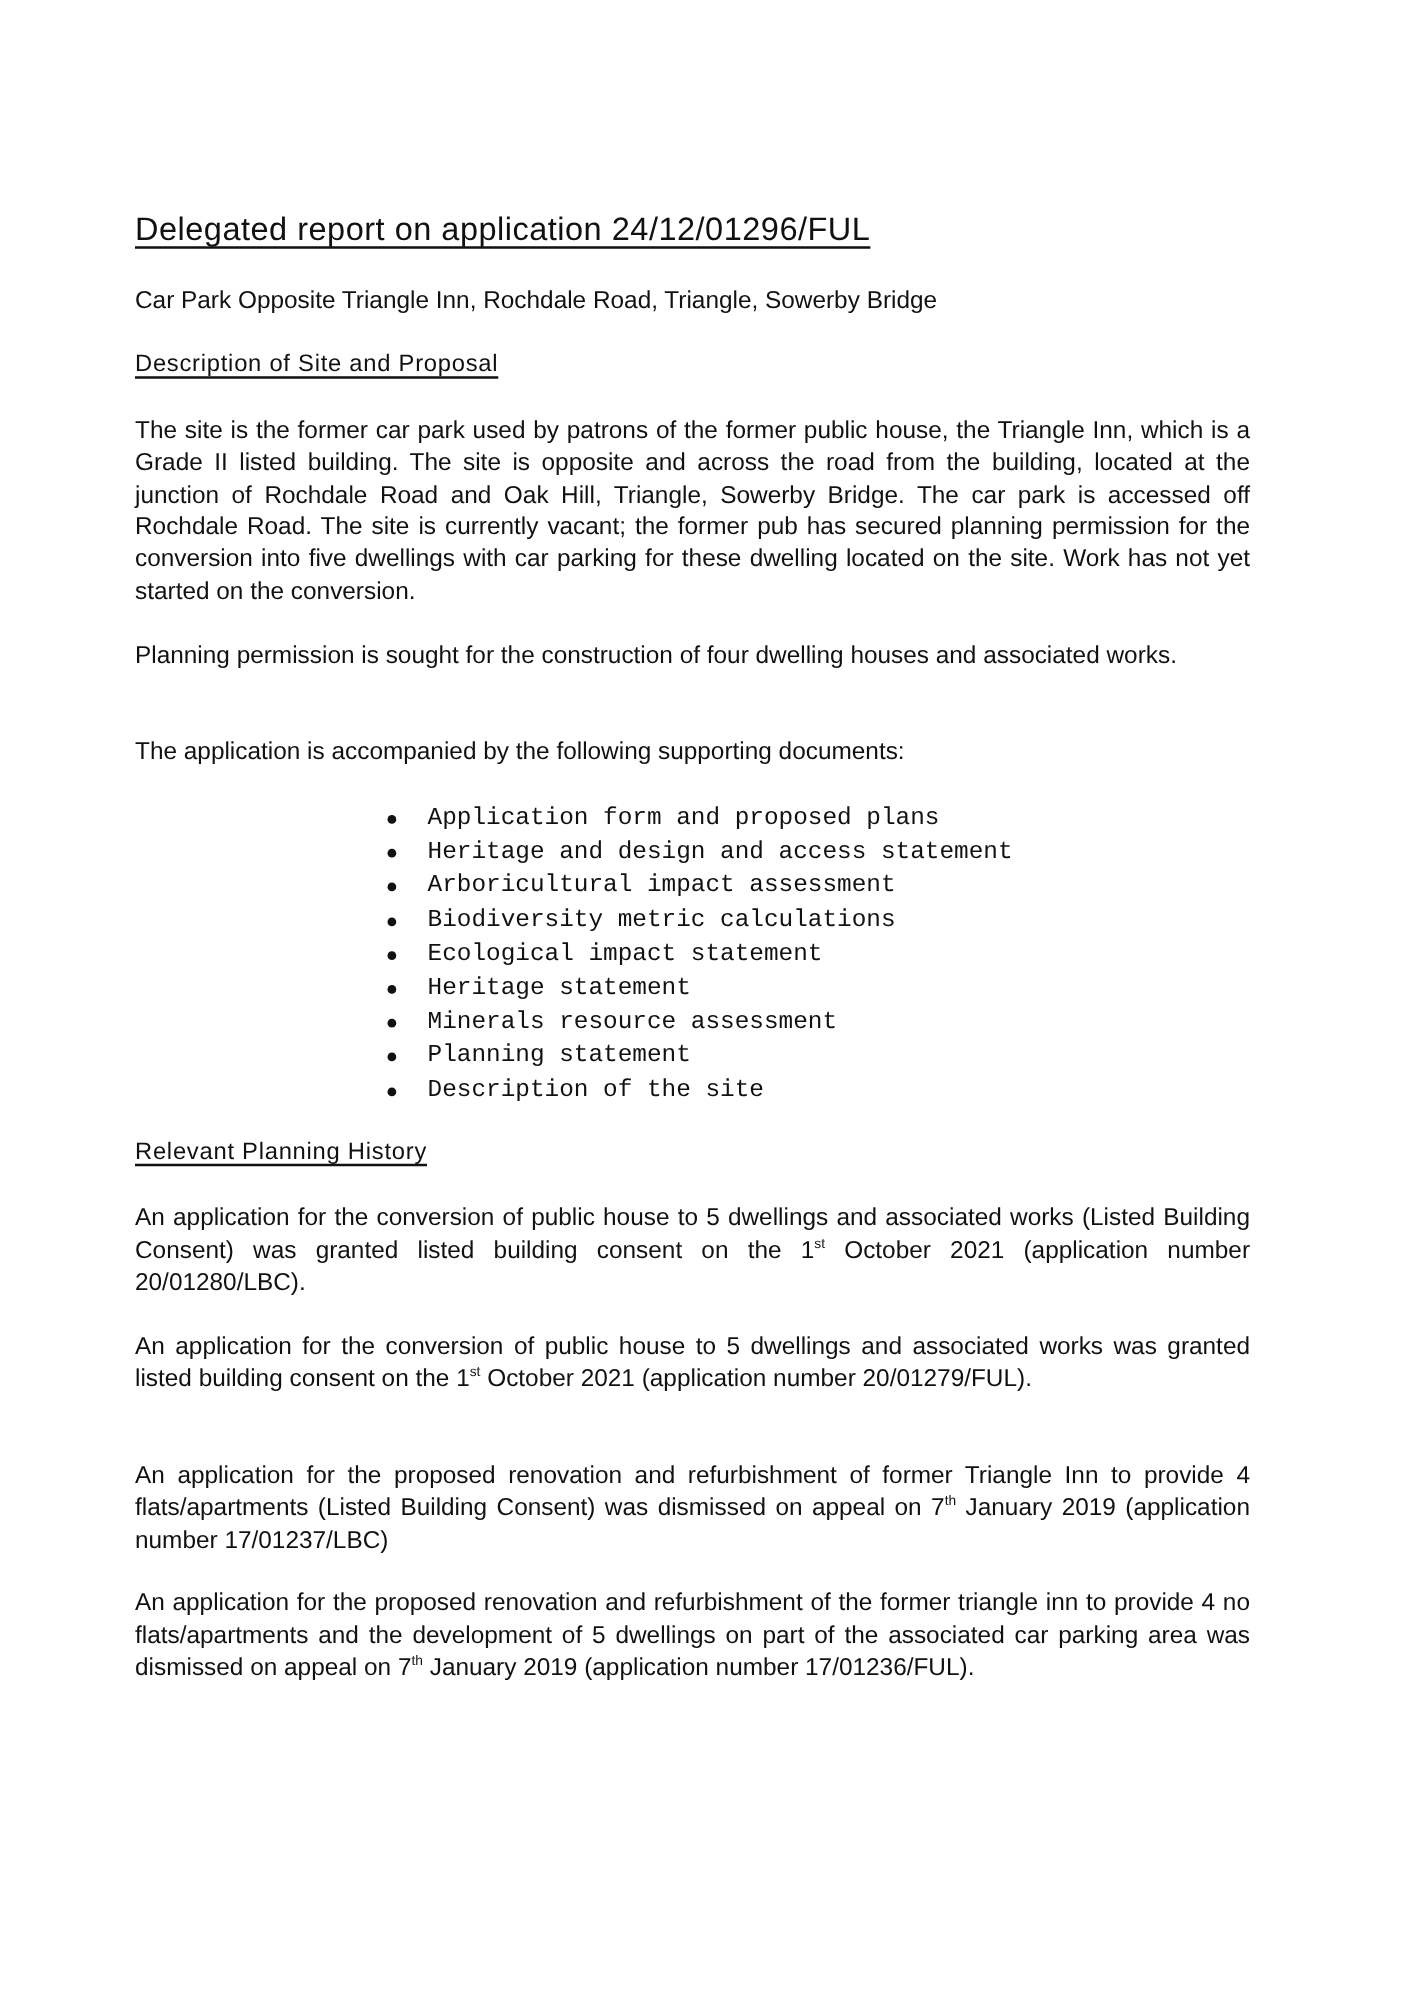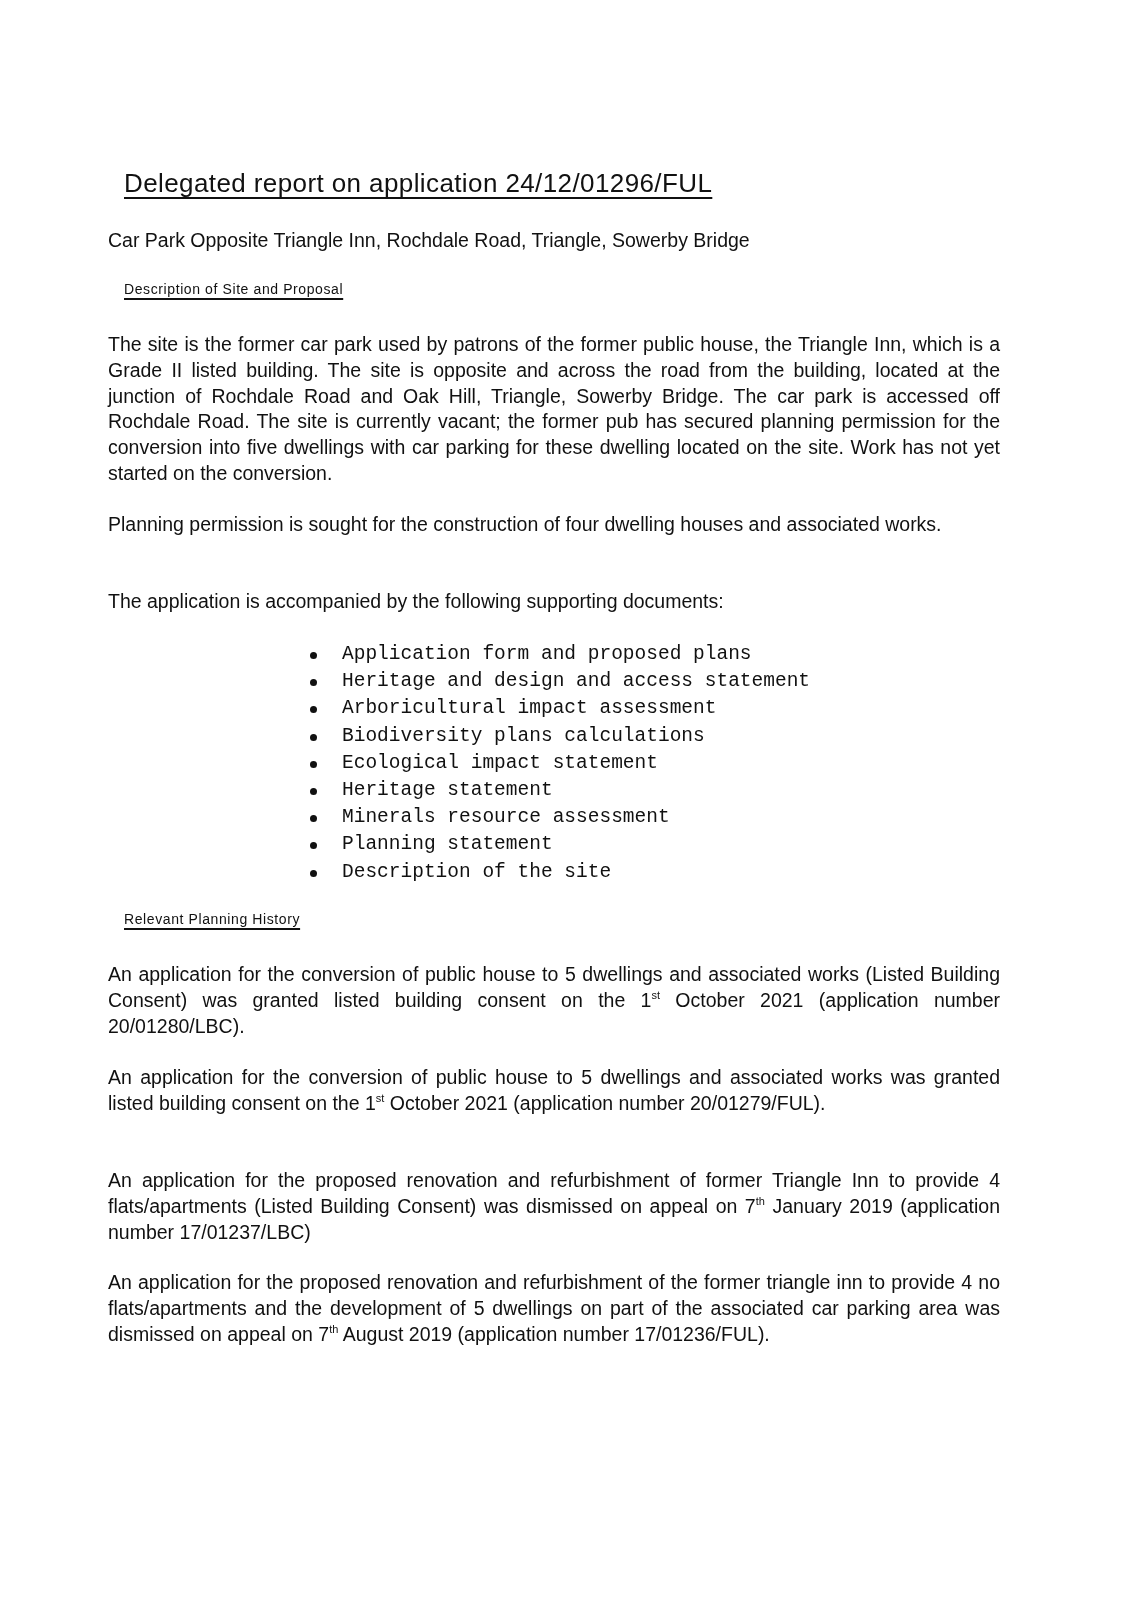--- a/index.html
+++ b/index.html
@@ -17,42 +17,42 @@
     }
     .page {
       position: absolute;
       left: 108px;
       top: 0;
       width: 892px;
     }
     .title {
       position: absolute;
       top: 168px;
-      left: 16px;
+      left: 0;
       margin: 0;
       font-size: 26px;
       font-weight: normal;
       letter-spacing: 0.4px;
       text-decoration: underline;
       text-decoration-thickness: 2px;
       text-underline-offset: 5px;
       white-space: nowrap;
     }
     .address {
       position: absolute;
       top: 229px;
       left: 0;
       font-size: 19.5px;
       white-space: nowrap;
     }
     .heading {
       position: absolute;
-      left: 16px;
+      left: 0;
       margin: 0;
-      font-size: 14px;
+      font-size: 19px;
       font-weight: normal;
       letter-spacing: 0.6px;
       text-decoration: underline;
       text-decoration-thickness: 1.5px;
       text-underline-offset: 4px;
       white-space: nowrap;
     }
     .para {
       position: absolute;
       left: 0;
@@ -107,31 +107,31 @@
   <p class="para" style="top:332px;">The site is the former car park used by patrons of the former public house, the Triangle Inn, which is a Grade II listed building. The site is opposite and across the road from the building, located at the junction of Rochdale Road and Oak Hill, Triangle, Sowerby Bridge. The car park is accessed off Rochdale Road. The site is currently vacant; the former pub has secured planning permission for the conversion into five dwellings with car parking for these dwelling located on the site. Work has not yet started on the conversion.</p>
 
   <p class="para" style="top:512px;">Planning permission is sought for the construction of four dwelling houses and associated works.</p>
 
   <p class="para" style="top:589px;">The application is accompanied by the following supporting documents:</p>
 
   <ul class="bullets">
     <li><span class="dot"></span><span>Application form and proposed plans</span></li>
     <li><span class="dot"></span><span>Heritage and design and access statement</span></li>
     <li><span class="dot"></span><span>Arboricultural impact assessment</span></li>
-    <li><span class="dot"></span><span>Biodiversity plans calculations</span></li>
+    <li><span class="dot"></span><span>Biodiversity metric calculations</span></li>
     <li><span class="dot"></span><span>Ecological impact statement</span></li>
     <li><span class="dot"></span><span>Heritage statement</span></li>
     <li><span class="dot"></span><span>Minerals resource assessment</span></li>
     <li><span class="dot"></span><span>Planning statement</span></li>
     <li><span class="dot"></span><span>Description of the site</span></li>
   </ul>
 
   <h2 class="heading" style="top:911px;">Relevant Planning History</h2>
 
   <p class="para" style="top:962px;"><span>An application for the conversion of public house to 5 dwellings and associated works (Listed Building Consent) was granted listed building consent on the 1</span><sup>st</sup><span> October 2021 (application number  20/01280/LBC).</span></p>
 
   <p class="para" style="top:1065px;"><span>An application for the conversion of public house to 5 dwellings and associated works was granted listed building consent on the 1</span><sup>st</sup><span> October 2021 (application number 20/01279/FUL).</span></p>
 
   <p class="para" style="top:1168px;"><span>An application for the proposed renovation and refurbishment of former Triangle Inn to provide 4 flats/apartments (Listed Building Consent) was dismissed on appeal on 7</span><sup>th</sup><span> January 2019 (application number 17/01237/LBC)</span></p>
 
-  <p class="para" style="top:1270px;"><span>An application for the proposed renovation and refurbishment of the former triangle inn to provide 4 no flats/apartments and the development of 5 dwellings on part of the associated car parking area was dismissed on appeal on 7</span><sup>th</sup><span> August 2019 (application number 17/01236/FUL).</span></p>
+  <p class="para" style="top:1270px;"><span>An application for the proposed renovation and refurbishment of the former triangle inn to provide 4 no flats/apartments and the development of 5 dwellings on part of the associated car parking area was dismissed on appeal on 7</span><sup>th</sup><span> January 2019 (application number 17/01236/FUL).</span></p>
 
 </div>
 
 </body></html>

